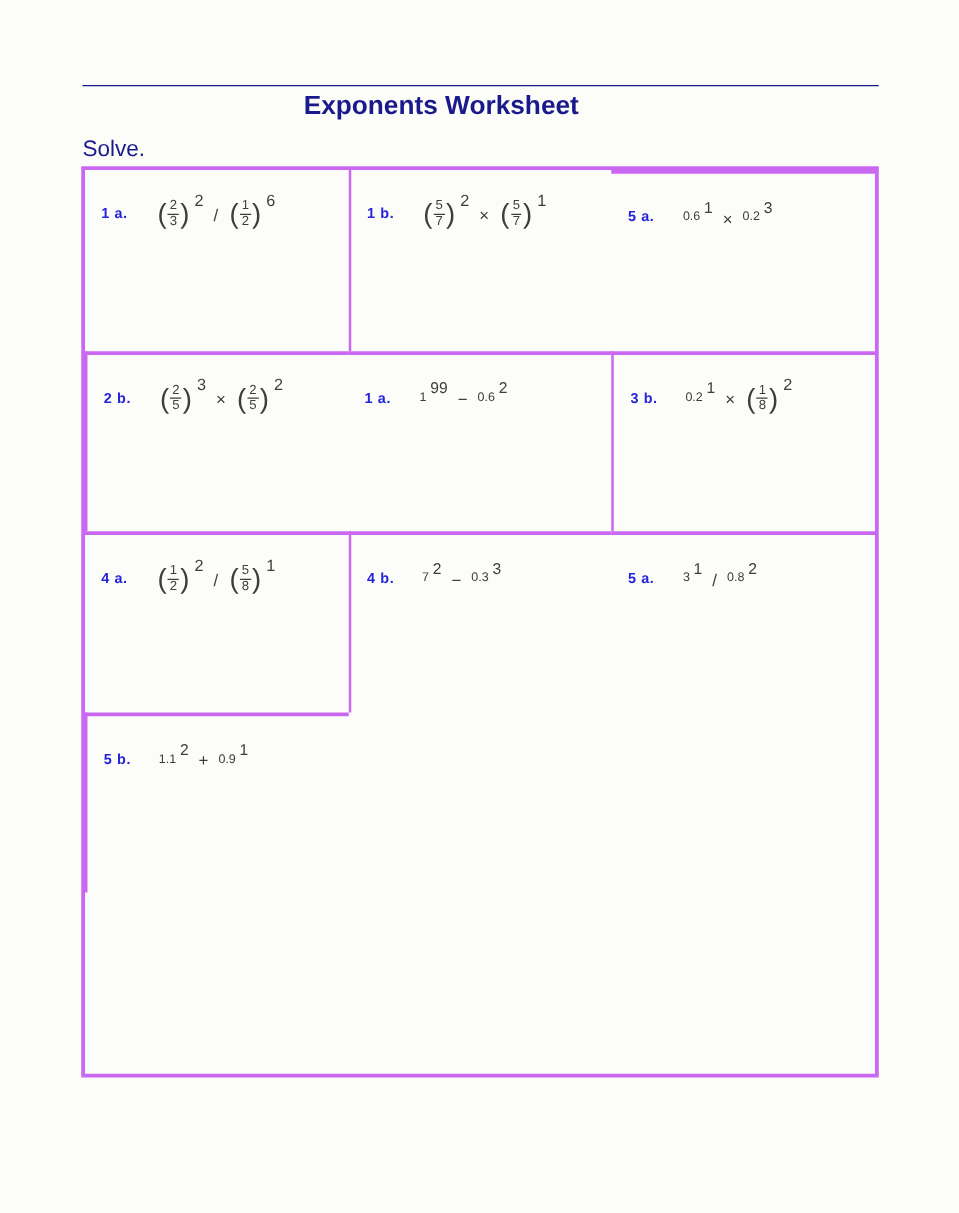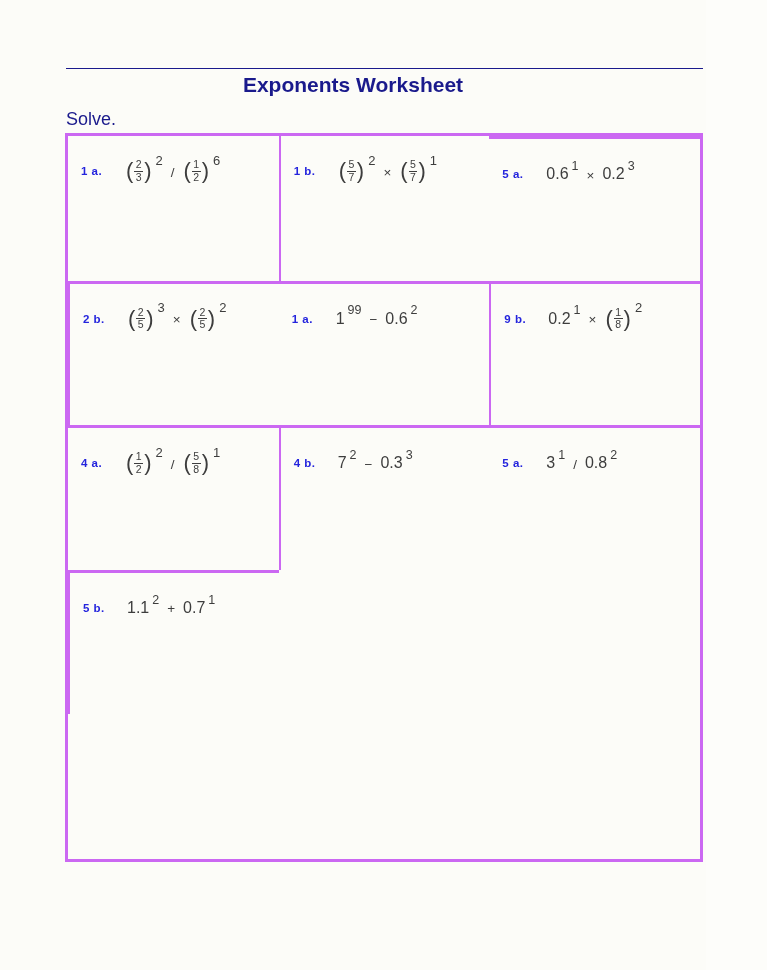--- a/index.html
+++ b/index.html
@@ -52,21 +52,21 @@
     white-space:nowrap;
   }
   .expr {
     display:flex;
     align-items:center;
     height:38px;
     color:var(--expr-gray, #3d3d3d);
     white-space:nowrap;
   }
   .term { display:inline-flex; align-items:center; }
-  .base { font-size:16px; line-height:1; }
+  .base { font-size:10px; line-height:1; }
   .paren { font-size:22px; font-weight:400; line-height:1; padding:0 1px; }
   .frac {
     display:inline-flex; flex-direction:column; align-items:center;
     font-size:10.5px; line-height:1.1;
   }
   .fnum { border-bottom:1px solid var(--expr-gray, #3d3d3d); padding:0 1.5px; }
   .fden { padding:0 1.5px; }
   .sup { position:relative; margin-left:3px; line-height:1; }
   .sup-frac { font-size:13px; top:-11px; }
   .sup-num  { font-size:12.5px; top:-8px; }
@@ -174,21 +174,21 @@
             <span class="sup sup-num">99</span>
           </span>
           <span class="op">−</span>
           <span class="term">
             <span class="base">0.6</span>
             <span class="sup sup-num">2</span>
           </span>
         </span>
       </div>
       <div class="cell">
-        <span class="plabel">9 b.</span>
+        <span class="plabel">3 b.</span>
         <span class="expr">
           <span class="term">
             <span class="base">0.2</span>
             <span class="sup sup-num">1</span>
           </span>
           <span class="op">×</span>
           <span class="term">
             <span class="paren">(</span>
             <span class="frac">
               <span class="fnum">1</span>
@@ -253,19 +253,19 @@
       </div>
       <div class="cell">
         <span class="plabel">5 b.</span>
         <span class="expr">
           <span class="term">
             <span class="base">1.1</span>
             <span class="sup sup-num">2</span>
           </span>
           <span class="op">+</span>
           <span class="term">
-            <span class="base">0.7</span>
+            <span class="base">0.9</span>
             <span class="sup sup-num">1</span>
           </span>
         </span>
       </div>
     </div>
 </div>
 
 </body></html>

